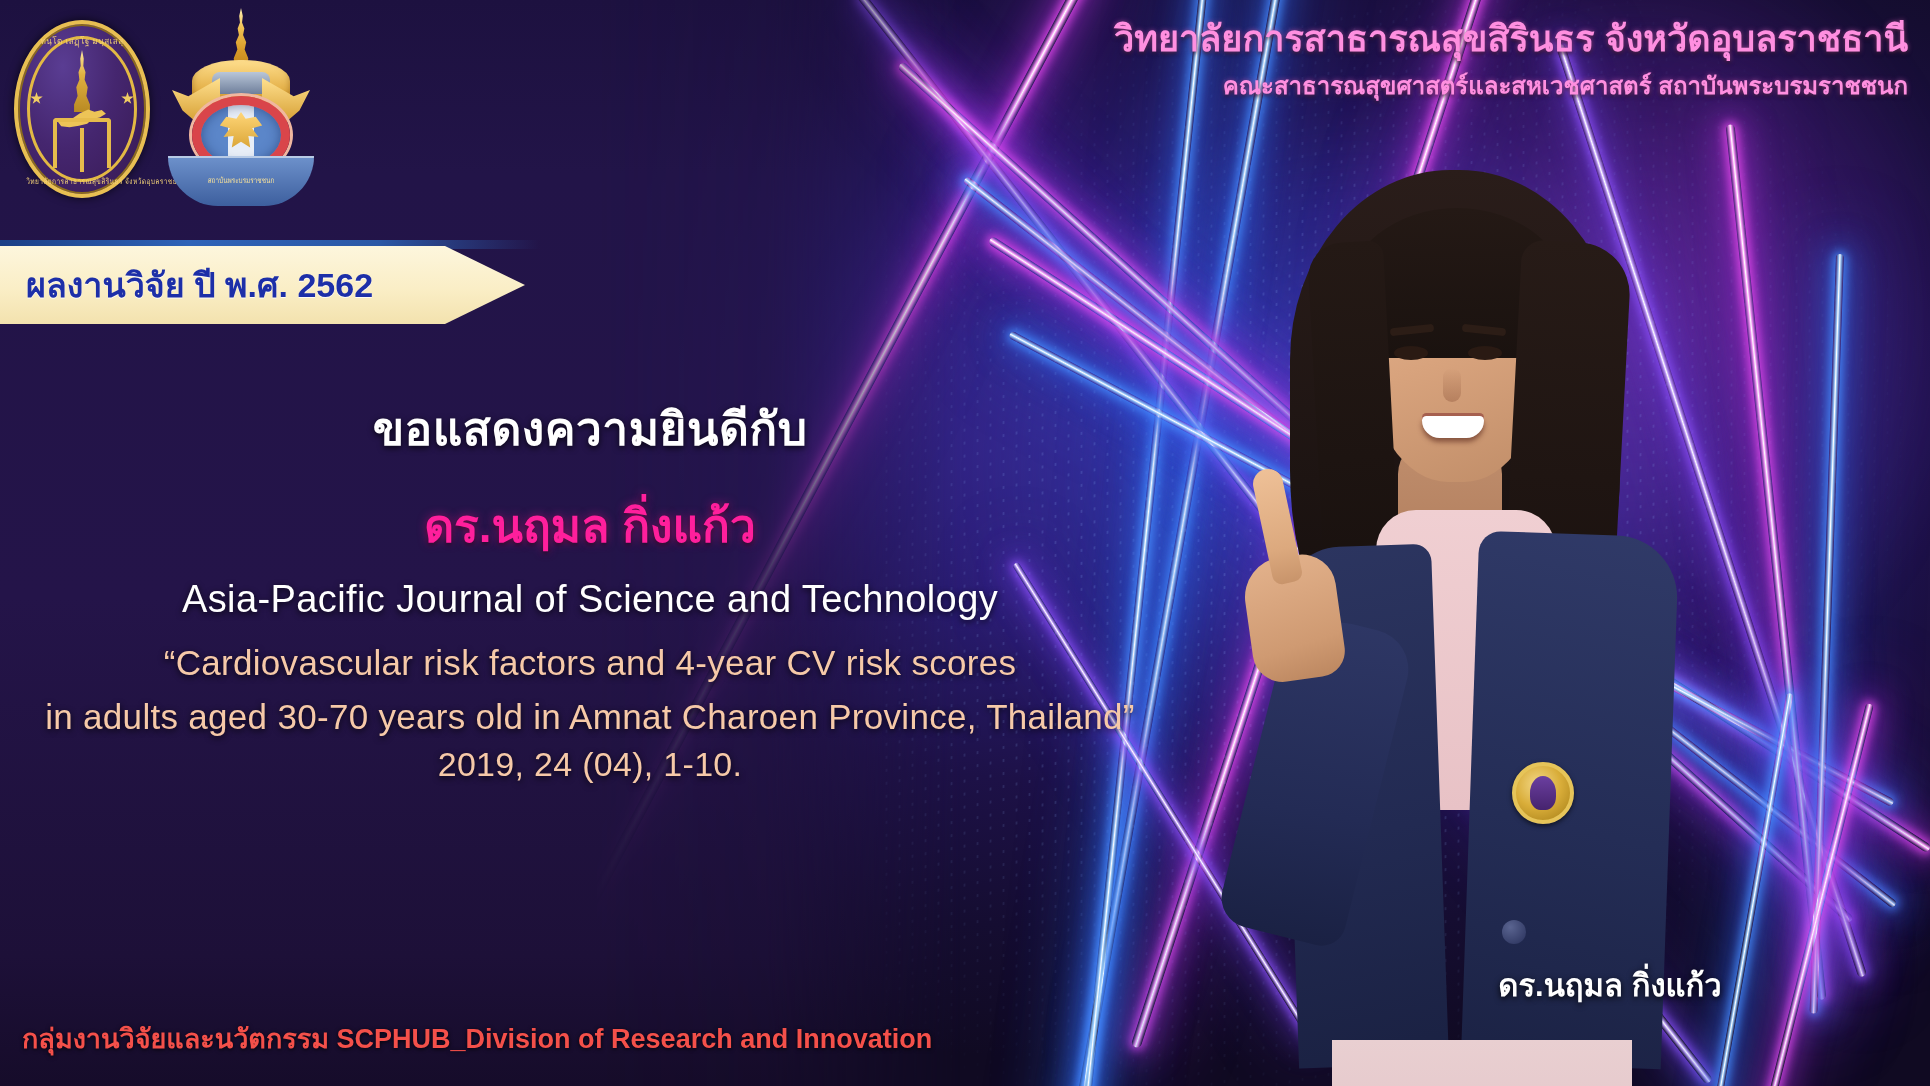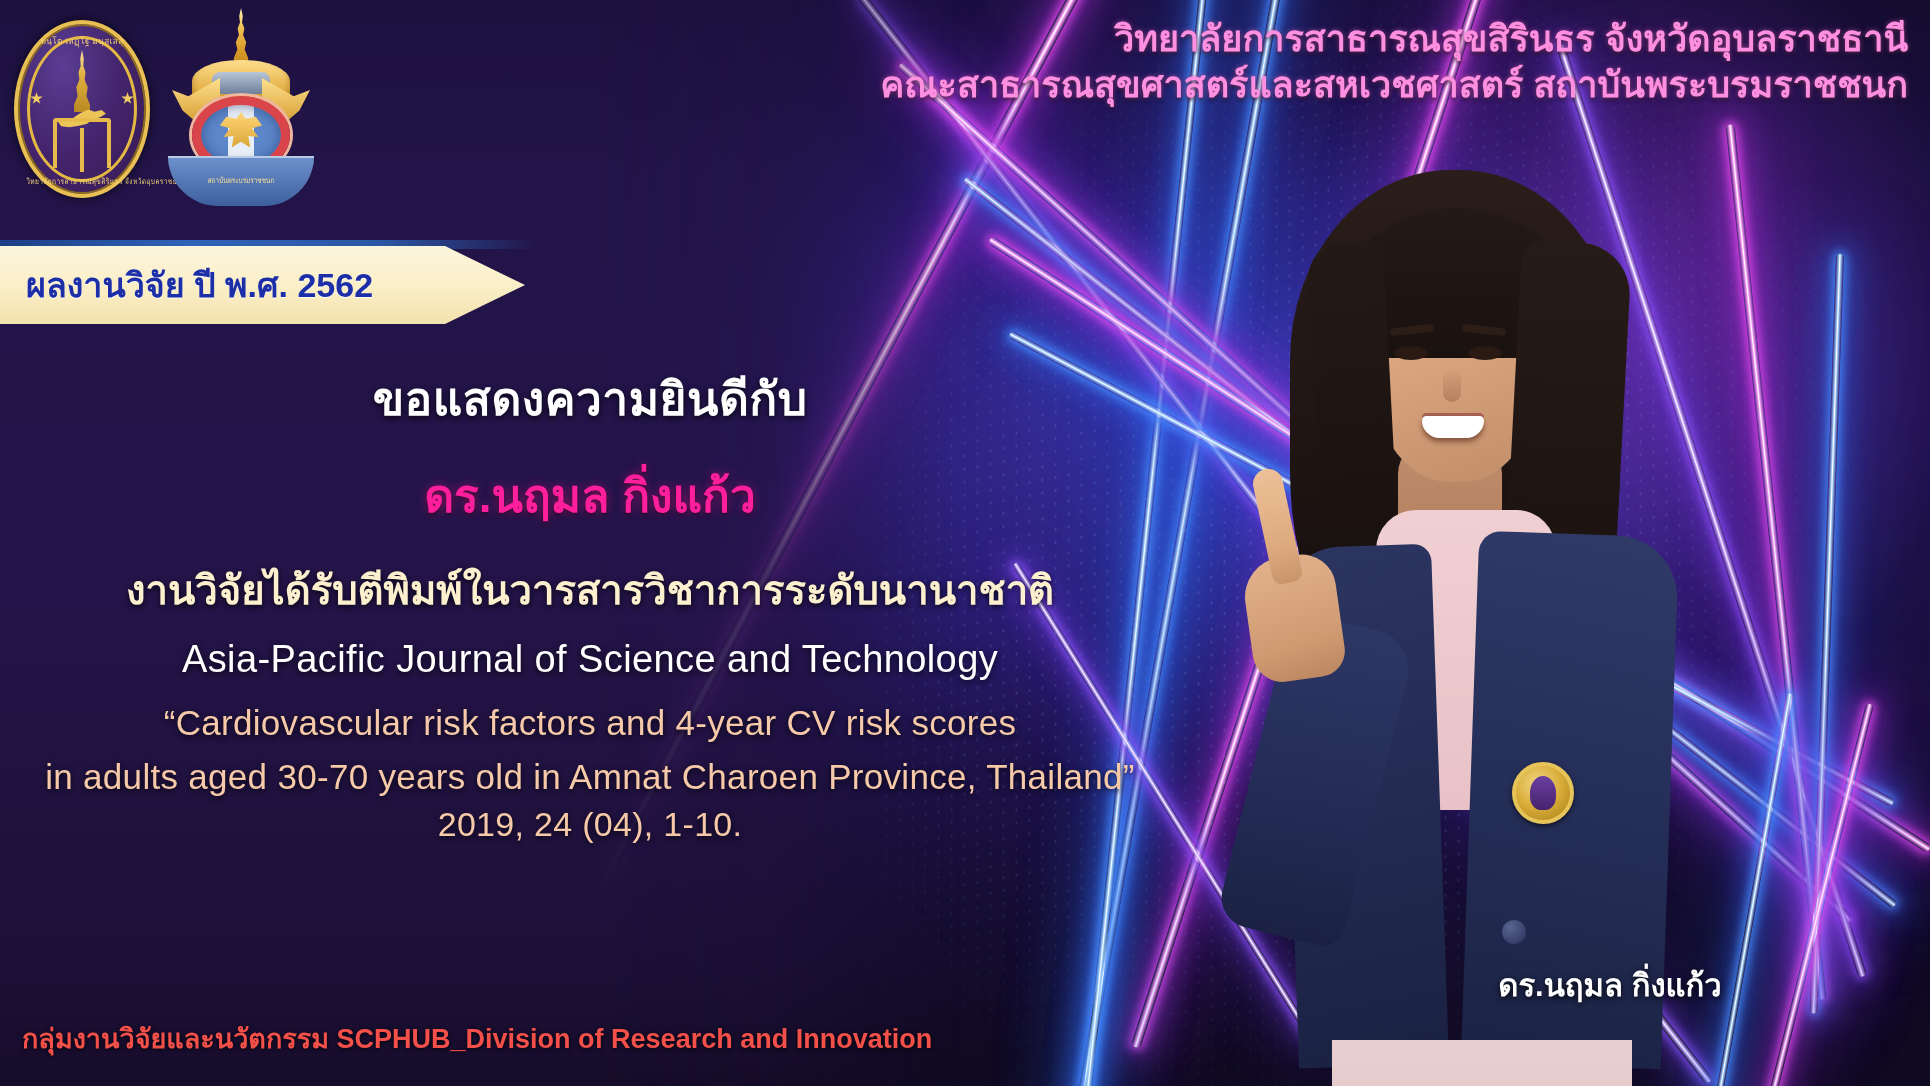--- a/index.html
+++ b/index.html
@@ -160,41 +160,41 @@
     font-size:8px; color:#f6e09a; white-space:nowrap; transform:scaleX(.8);
   }
 
   
   .hdr { position:absolute; right:22px; top:16px; text-align:right; width:1250px; }
   .hdr-l1, .hdr-l2 {
     color:#ff8fe0; font-weight:700; line-height:1.25; white-space:nowrap;
     text-shadow:0 0 5px rgba(255,110,220,.55), 0 2px 4px rgba(0,0,0,.85);
   }
   .hdr-l1 { font-size:36px; }
-  .hdr-l2 { font-size:36px; margin-top:1px; }
+  .hdr-l2 { font-size:24px; margin-top:10px; }
 
   
   .banner {
     position:absolute; left:0; top:246px; width:525px; height:78px;
     background:linear-gradient(180deg,#fdf6dd 0%,#faeec6 55%,#f3e2ae 100%);
     clip-path:polygon(0 0, 445px 0, 525px 50%, 445px 100%, 0 100%);
     display:flex; align-items:center;
     box-shadow:0 3px 7px rgba(0,0,0,.45);
   }
   .banner-top {
     position:absolute; left:0; top:240px; width:540px; height:9px;
     background:linear-gradient(90deg,#1b3f86 0%,#2f63b8 35%,#2b58a6 70%,rgba(30,60,120,0) 100%);
   }
   .banner-txt {
     color:#1d2fa8; font-size:34px; font-weight:700; padding-left:26px; white-space:nowrap;
     text-shadow:0 1px 0 rgba(255,255,255,.8);
   }
 
   
-  .main { position:absolute; left:0; top:362px; width:1180px; text-align:center; }
+  .main { position:absolute; left:0; top:392px; width:1180px; text-align:center; }
   .congrats {
     color:#ffffff; font-size:46px; font-weight:600; letter-spacing:.5px;
     text-shadow:0 2px 6px rgba(0,0,0,.8);
   }
   .name-pink {
     margin-top:24px;
     color:#ff1f9c; font-size:46px; font-weight:700;
     text-shadow:0 0 10px rgba(255,30,160,.5), 0 2px 5px rgba(0,0,0,.75);
   }
   .pub-thai {
@@ -400,21 +400,20 @@
   </div>
 
   <div class="banner-top"></div>
   <div class="banner">
     <div class="banner-txt">ผลงานวิจัย ปี พ.ศ. 2562</div>
   </div>
 
   <div class="main">
     <div class="congrats">ขอแสดงความยินดีกับ</div>
     <div class="name-pink">ดร.นฤมล กิ่งแก้ว</div>
-    <div class="pub-thai">งานวิจัยได้รับตีพิมพ์ในวารสารวิชาการระดับนานาชาติ</div>
     <div class="journal">Asia-Pacific Journal of Science and Technology</div>
     <div class="title1">“Cardiovascular risk factors and 4-year CV risk scores</div>
     <div class="title2">in adults aged 30-70 years old in Amnat Charoen Province, Thailand”</div>
     <div class="cite">2019, 24 (04), 1-10.</div>
   </div>
 
   <div class="person">
     <div class="p-hair-back"></div>
     <div class="p-neck"></div>
     <div class="p-face"></div>

